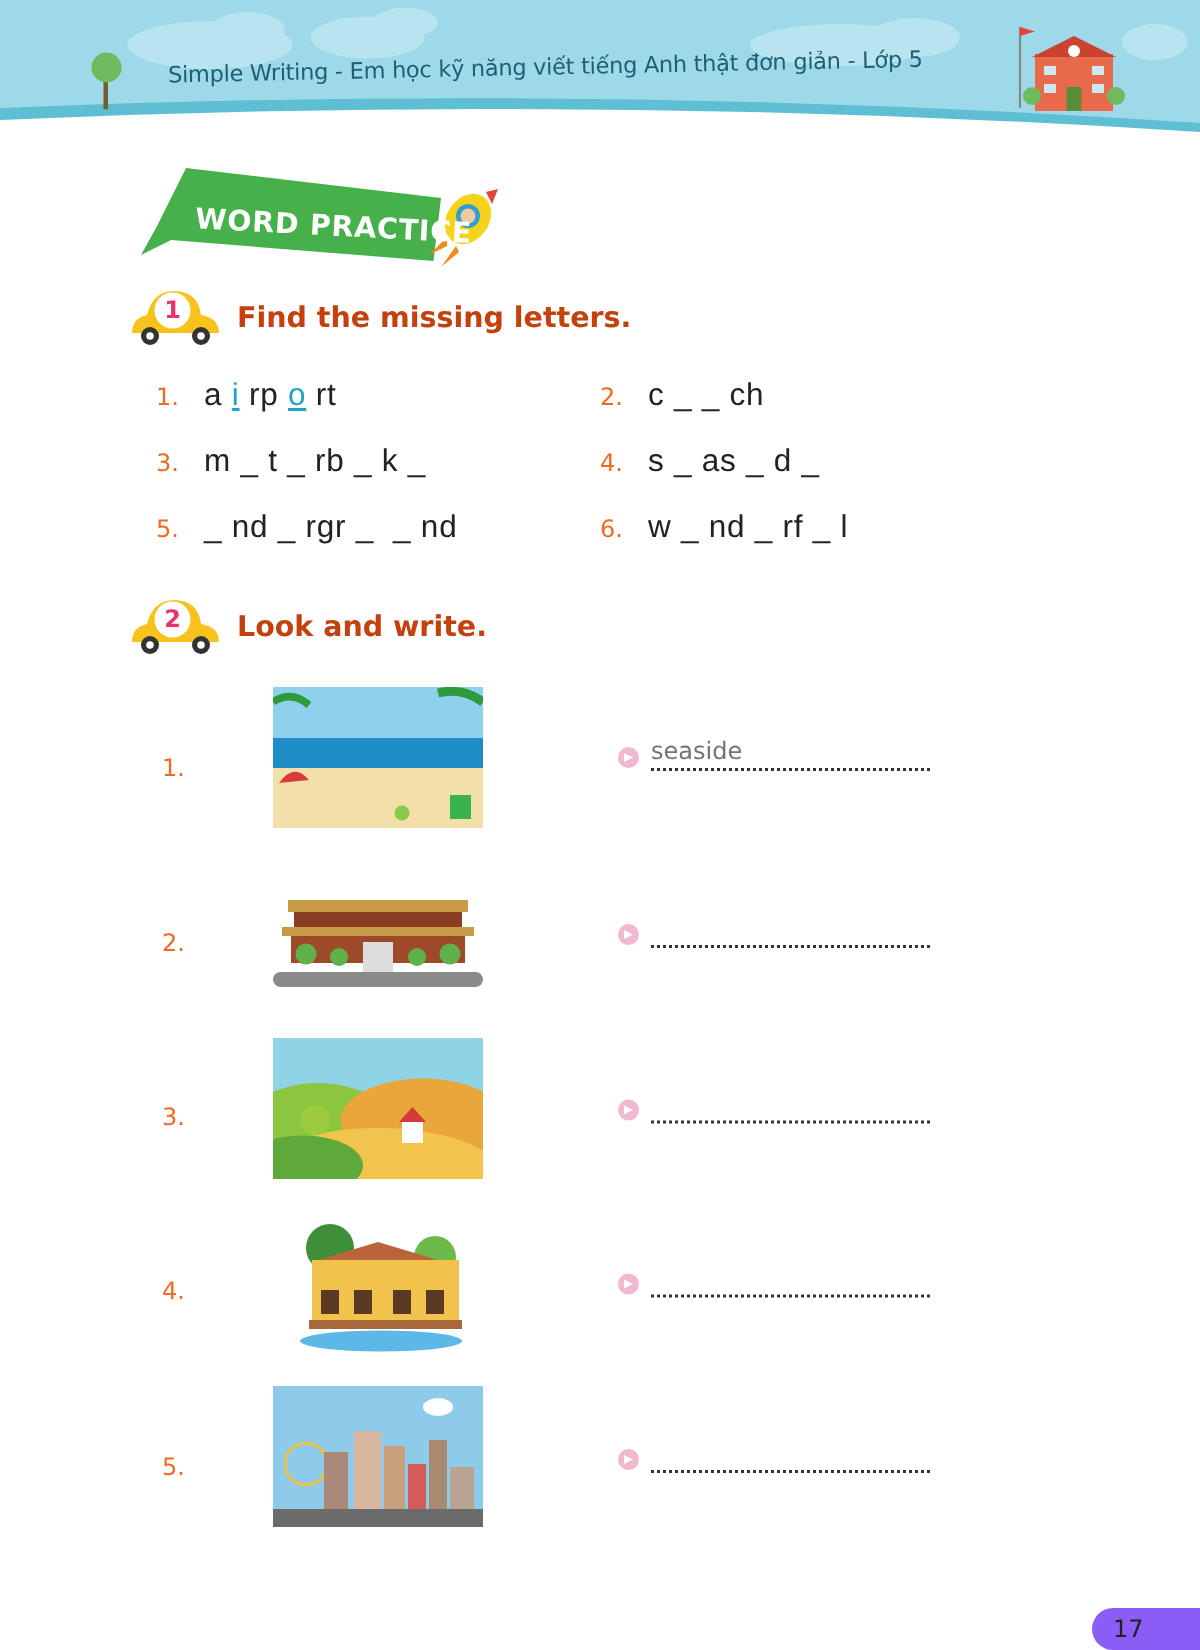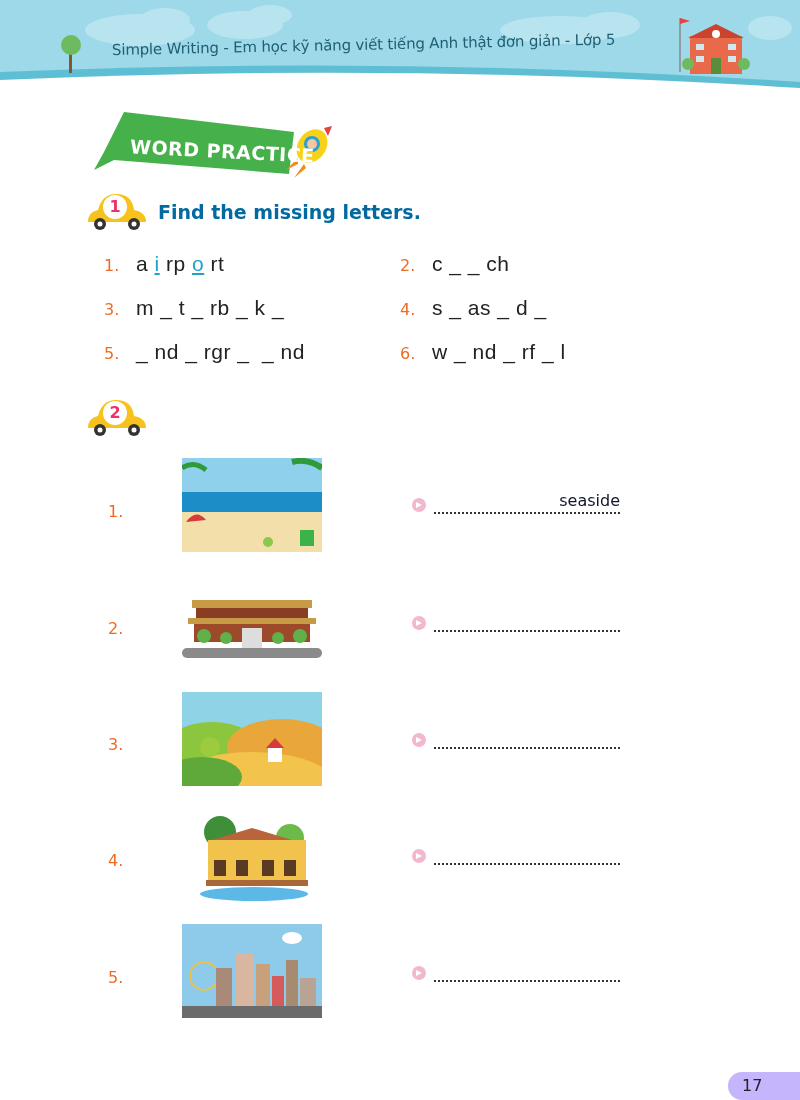--- a/index.html
+++ b/index.html
@@ -5,33 +5,33 @@
   html, body { margin:0; padding:0; }
   body { width:800px; height:1100px; background:#ffffff; position:relative; overflow:hidden; font-family:"DejaVu Sans", "Liberation Sans", sans-serif; }
   .header { position:absolute; left:0; top:0; width:800px; height:90px; overflow:hidden; }
   .header svg { position:absolute; left:0; top:0; }
   .header-title { position:absolute; left:112px; top:41px; font-size:15px; color:#1e5f74; transform:rotate(-1.2deg); transform-origin:left center; white-space:nowrap; letter-spacing:-0.2px; }
   .banner { position:absolute; left:94px; top:112px; }
   .banner-text { position:absolute; left:130px; top:140px; color:#fff; font-weight:bold; font-size:19px; letter-spacing:0.5px; transform:rotate(3deg); font-family:"DejaVu Sans", sans-serif; }
   .section-head { position:absolute; display:flex; align-items:center; }
   .car { position:relative; width:66px; height:40px; }
   .car-num { position:absolute; left:19px; top:3px; width:24px; height:24px; border-radius:50%; background:#fff; color:#e8336c; font-weight:bold; font-size:16px; text-align:center; line-height:24px; }
-  .section-title { color:#0369a1; font-weight:bold; font-size:19px; margin-left:8px; }
+  .section-title { color:#c2410c; font-weight:bold; font-size:19px; margin-left:8px; }
   .ex1-item { position:absolute; font-size:16px; color:#222; display:flex; align-items:baseline; }
   .num { color:#ef6b25; font-size:16px; width:32px; display:inline-block; }
   .word { letter-spacing:0.5px; white-space:pre; font-family:"Liberation Sans", sans-serif; font-size:21px; }
   .ans { color:#1ea3c7; text-decoration:underline; }
   .ex2-num { position:absolute; left:108px; color:#ef6b25; font-size:16px; }
   .pic { position:absolute; left:182px; width:140px; overflow:hidden; }
   .answer-line { position:absolute; left:412px; display:flex; align-items:flex-end; }
   .arrow-dot { width:14px; height:14px; border-radius:50%; background:#f1b8cf; position:relative; margin-right:8px; margin-bottom:2px; }
   .arrow-dot::after { content:""; position:absolute; left:4px; top:4px; border-left:6px solid #fff; border-top:3px solid transparent; border-bottom:3px solid transparent; }
   .dots { width:186px; border-bottom:2px dotted #333; height:18px; position:relative; }
-  .filled { position:absolute; left:0; right:0; bottom:2px; text-align:right; color:#0f172a; font-size:16px; }
-  .page-num { position:absolute; left:728px; top:1072px; width:72px; height:28px; background:#c4b5fd; border-radius:14px 0 0 14px; font-size:16px; color:#222; line-height:28px; padding-left:14px; box-sizing:border-box; }
+  .filled { position:absolute; left:0; right:0; bottom:2px; text-align:left; color:#737373; font-size:16px; }
+  .page-num { position:absolute; left:728px; top:1072px; width:72px; height:28px; background:#8b5cf6; border-radius:14px 0 0 14px; font-size:16px; color:#222; line-height:28px; padding-left:14px; box-sizing:border-box; }
 </style>
 </head>
 <body>
 
 <div class="header">
   <svg width="800" height="90">
     <rect x="0" y="0" width="800" height="90" fill="#9dd9e8"></rect>
     <ellipse cx="140" cy="30" rx="55" ry="16" fill="#b7e4ef"></ellipse>
     <ellipse cx="165" cy="20" rx="25" ry="12" fill="#b7e4ef"></ellipse>
     <ellipse cx="245" cy="25" rx="38" ry="14" fill="#b7e4ef"></ellipse>
@@ -119,20 +119,21 @@
   <div class="car">
     <svg width="66" height="40" style="position:absolute;left:0;top:0">
       <path d="M4 30 Q4 20 14 18 Q18 2 32 2 Q48 2 50 18 Q62 20 62 30 Z" fill="#f7c21b"></path>
       <circle cx="16" cy="32" r="6" fill="#333"></circle>
       <circle cx="16" cy="32" r="2.5" fill="#fff"></circle>
       <circle cx="50" cy="32" r="6" fill="#333"></circle>
       <circle cx="50" cy="32" r="2.5" fill="#fff"></circle>
     </svg>
     <div class="car-num">2</div>
   </div>
+  <div class="section-title">Look and write.</div>
 </div>
 
 <div class="ex2-num" style="top:502px">1.</div>
 <svg class="pic" style="top:458px" width="140" height="94">
   <rect width="140" height="40" fill="#8fd0ec"></rect>
   <rect y="34" width="140" height="22" fill="#1c8dc6"></rect>
   <rect y="54" width="140" height="40" fill="#f3dfaa"></rect>
   <path d="M0 10 Q12 2 24 12" stroke="#2e9a3a" stroke-width="5" fill="none"></path>
   <path d="M110 4 Q126 0 140 10" stroke="#2e9a3a" stroke-width="6" fill="none"></path>
   <path d="M4 64 Q14 50 24 62 Z" fill="#d83b3b"></path>

